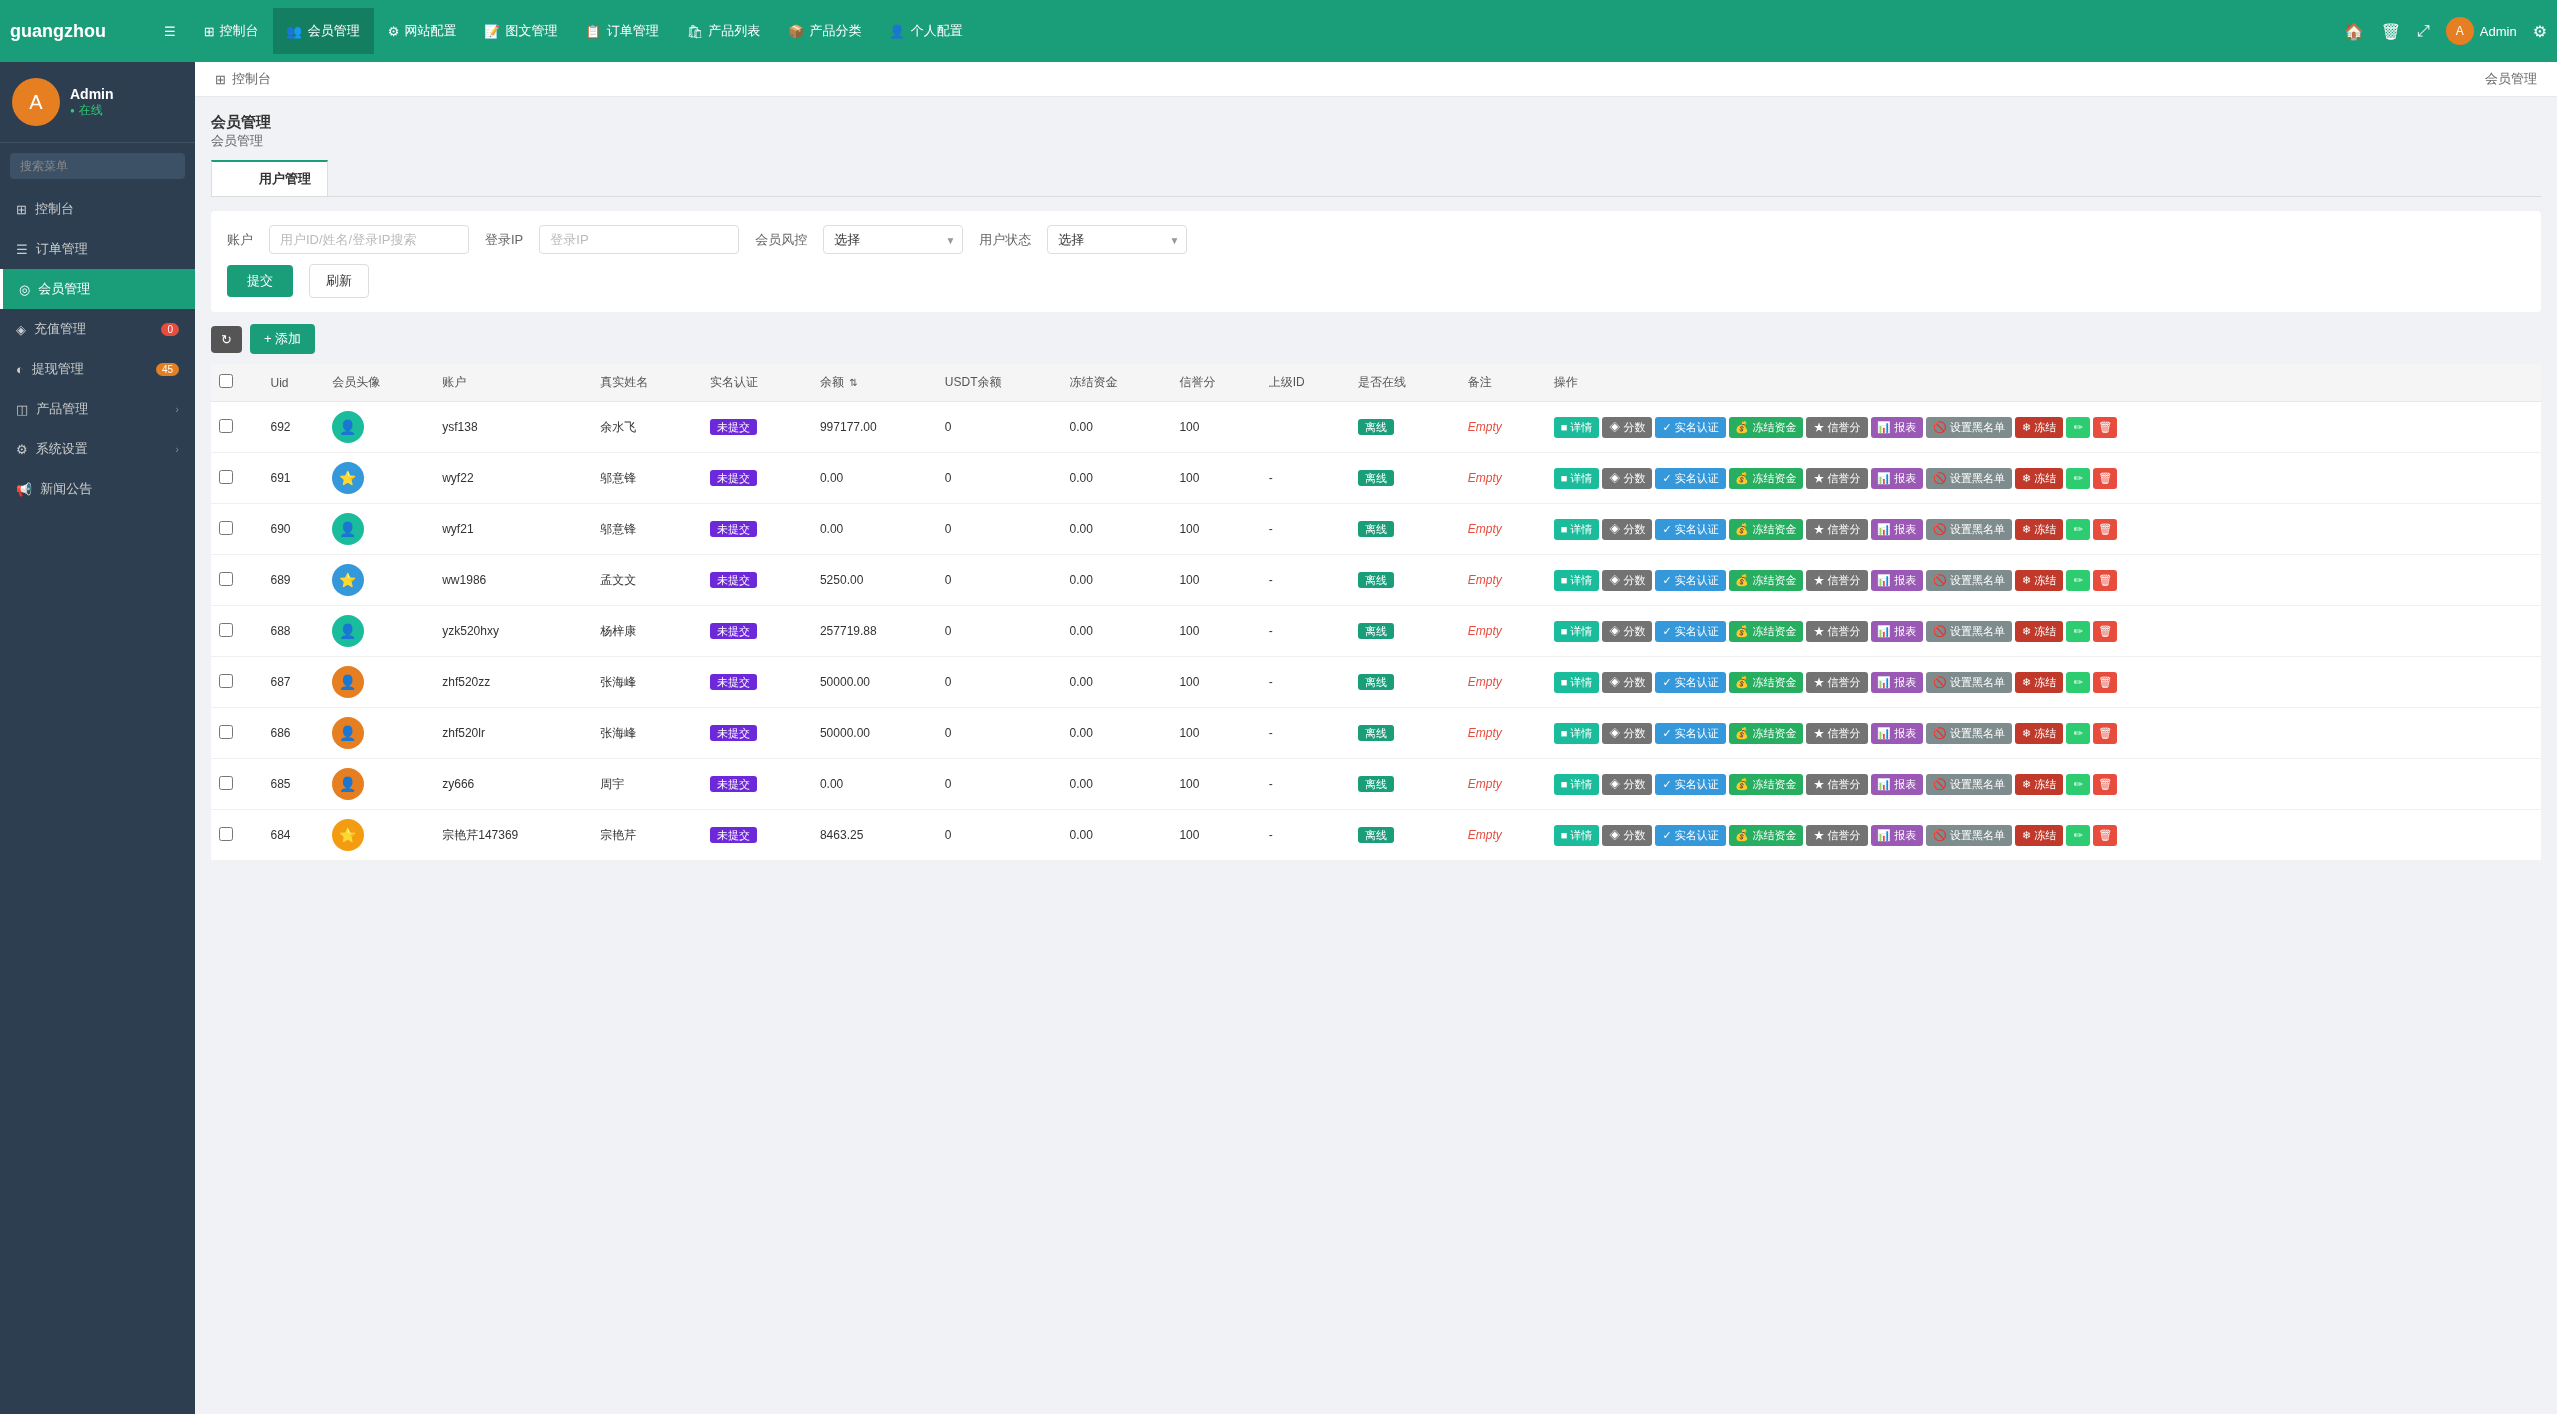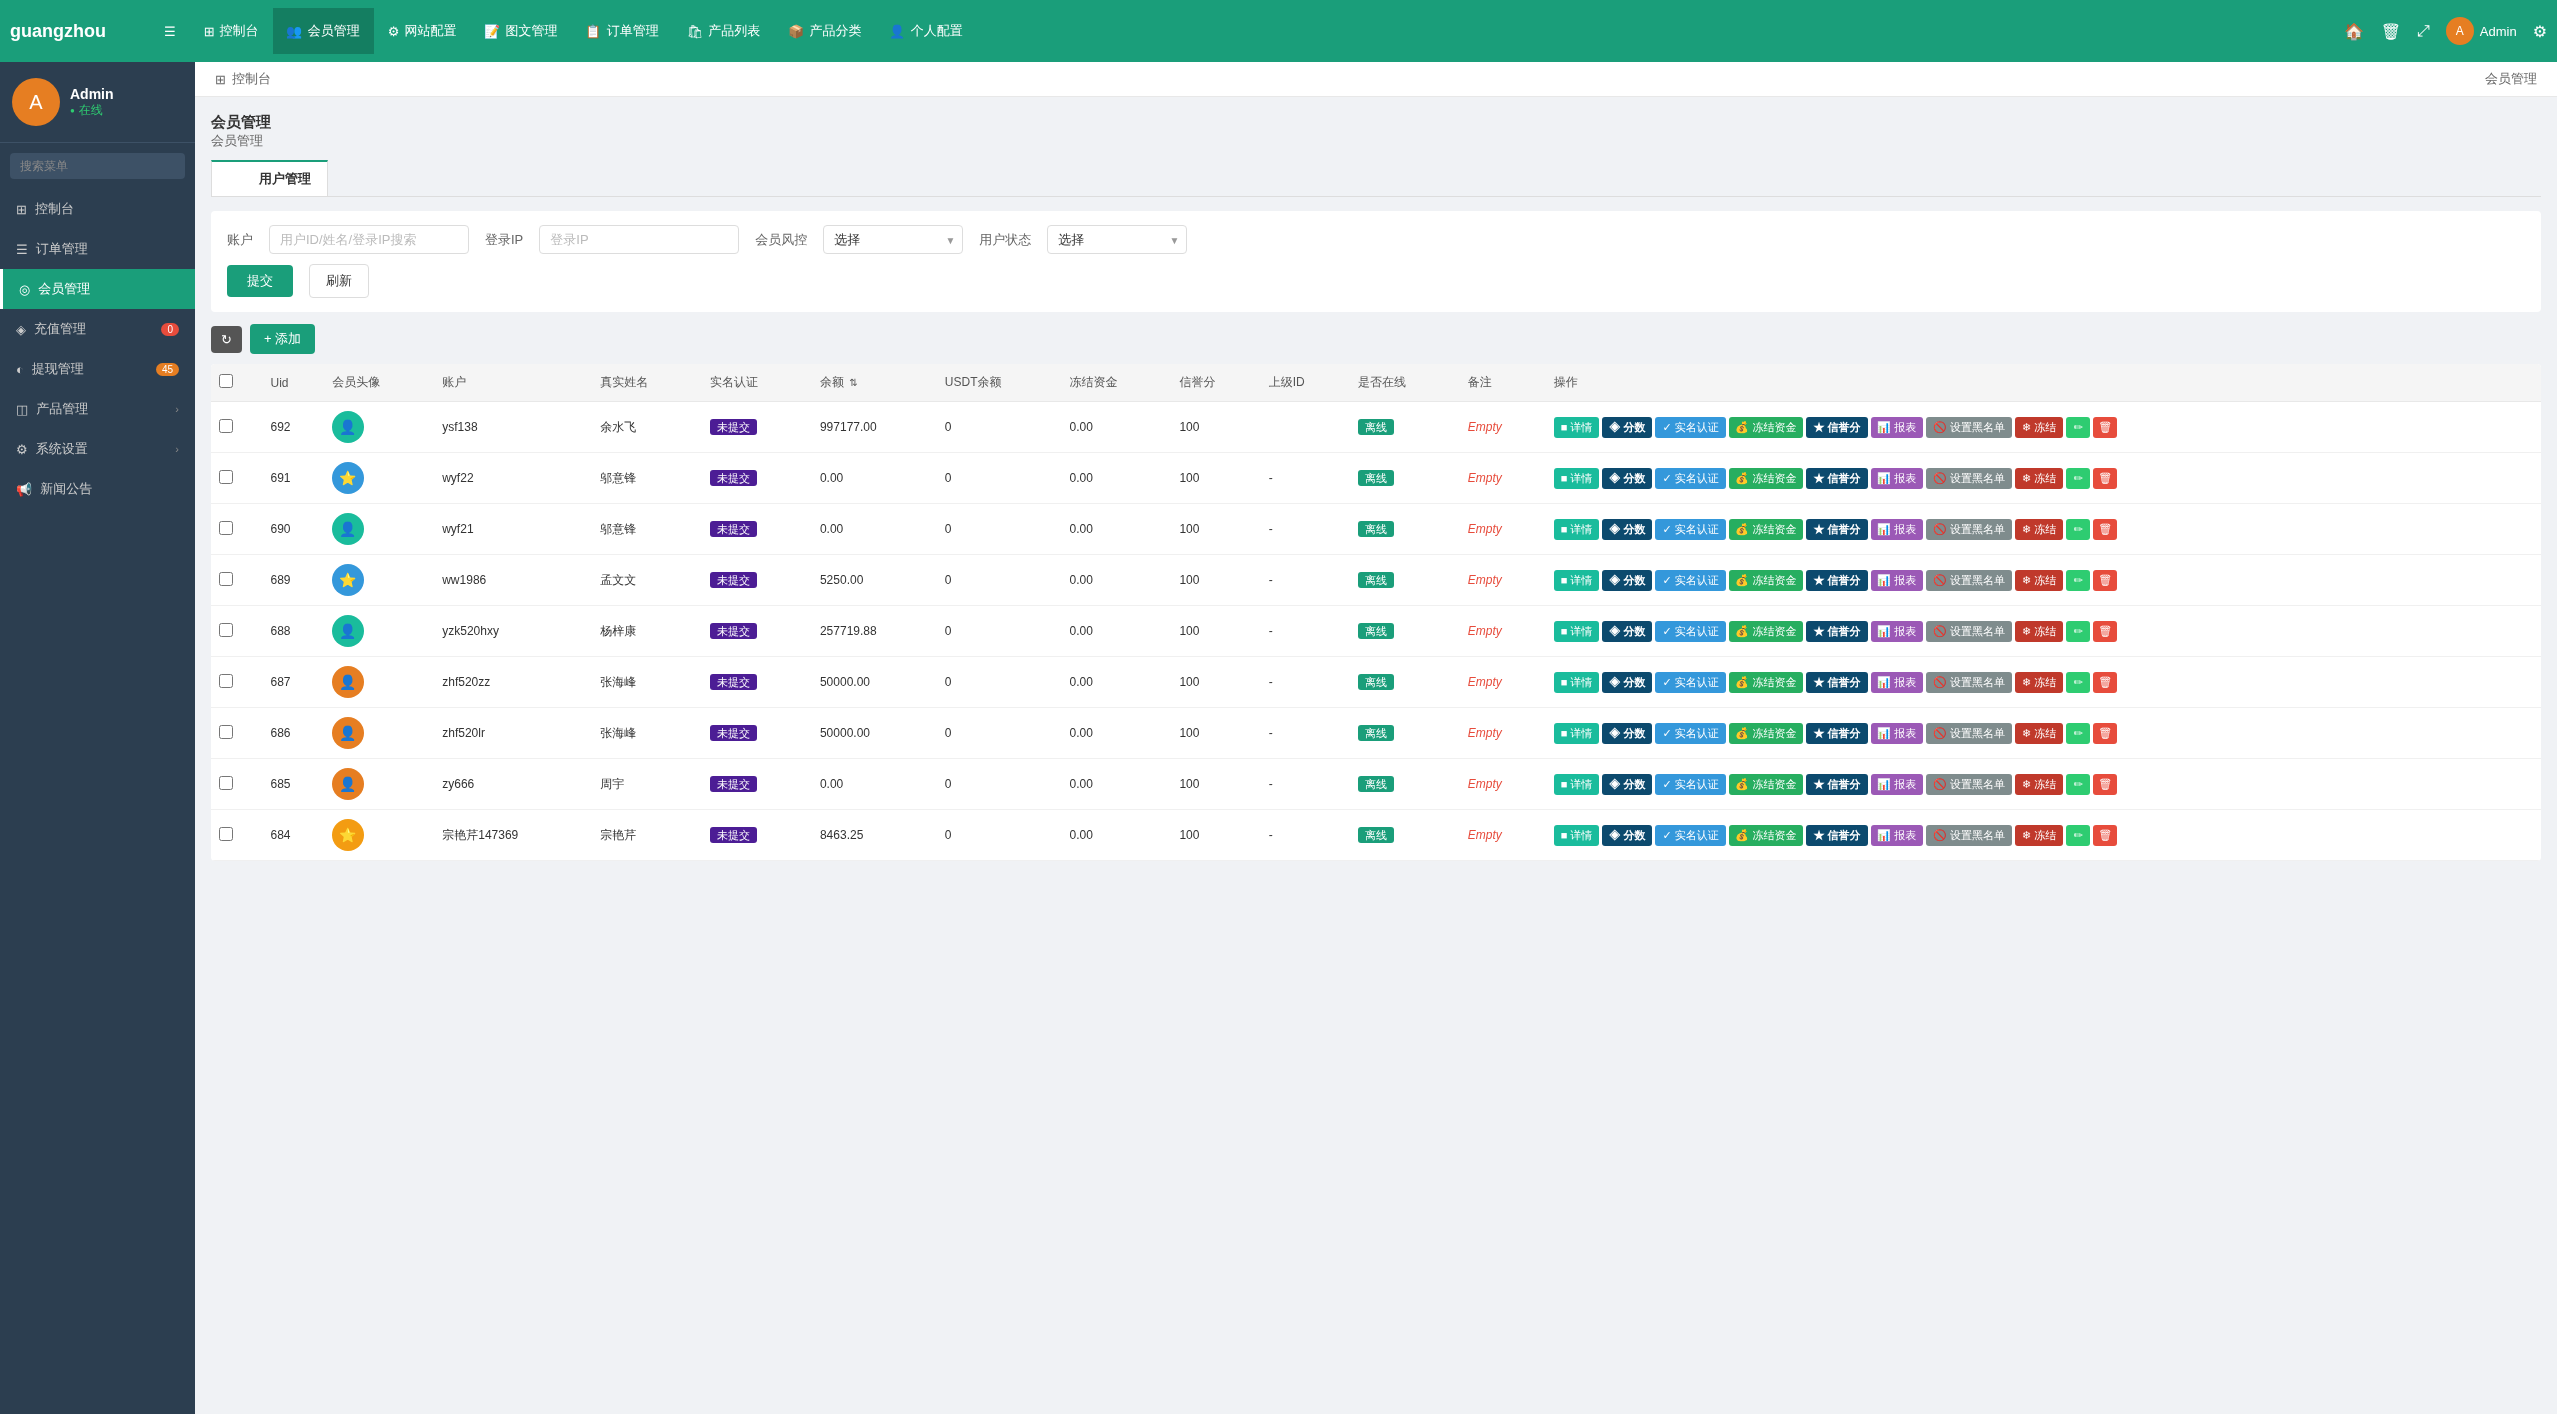--- a/index.html
+++ b/index.html
@@ -72,28 +72,28 @@
     
     .table-container { background: #fff; border-radius: 4px; overflow-x: auto; }
     table { width: 100%; border-collapse: collapse; font-size: 12px; }
     thead th { background: #f5f5f5; padding: 10px 8px; text-align: left; color: #555; font-weight: normal; border-bottom: 1px solid #e8e8e8; white-space: nowrap; }
     tbody tr { border-bottom: 1px solid #f0f0f0; }
     tbody td { padding: 9px 8px; vertical-align: middle; white-space: nowrap; }
     .checkbox { width: 14px; height: 14px; cursor: pointer; }
 
     
     .badge-online { background: #1a9e7a; color: #fff; border-radius: 3px; padding: 2px 7px; font-size: 11px; }
-    .badge-notsubmit { background: #4c1d95; color: #fff; border-radius: 3px; padding: 2px 7px; font-size: 11px; }
+    .badge-notsubmit { background: #6d28d9; color: #fff; border-radius: 3px; padding: 2px 7px; font-size: 11px; }
     .empty-text { color: #e74c3c; font-style: italic; font-size: 12px; }
 
     
     .action-btns { display: flex; gap: 3px; flex-wrap: nowrap; }
     .act-btn { border: none; border-radius: 3px; padding: 3px 7px; font-size: 11px; cursor: pointer; color: #fff; white-space: nowrap; }
     .act-btn.teal { background: #1abc9c; }
-    .act-btn.orange { background: #0c4a6e; font-weight: bold; }
+    .act-btn.orange { background: #737373; }
     .act-btn.blue { background: #3498db; }
     .act-btn.green { background: #27ae60; }
     .act-btn.purple { background: #9b59b6; }
     .act-btn.dark { background: #7f8c8d; }
     .act-btn.brown { background: #c0392b; }
     .act-btn.edit { background: #2ecc71; width: 24px; text-align: center; padding: 3px 4px; }
     .act-btn.del { background: #e74c3c; width: 24px; text-align: center; padding: 3px 4px; }
 
     .member-avatar { width: 32px; height: 32px; border-radius: 50%; display: flex; align-items: center; justify-content: center; font-size: 14px; }
 

